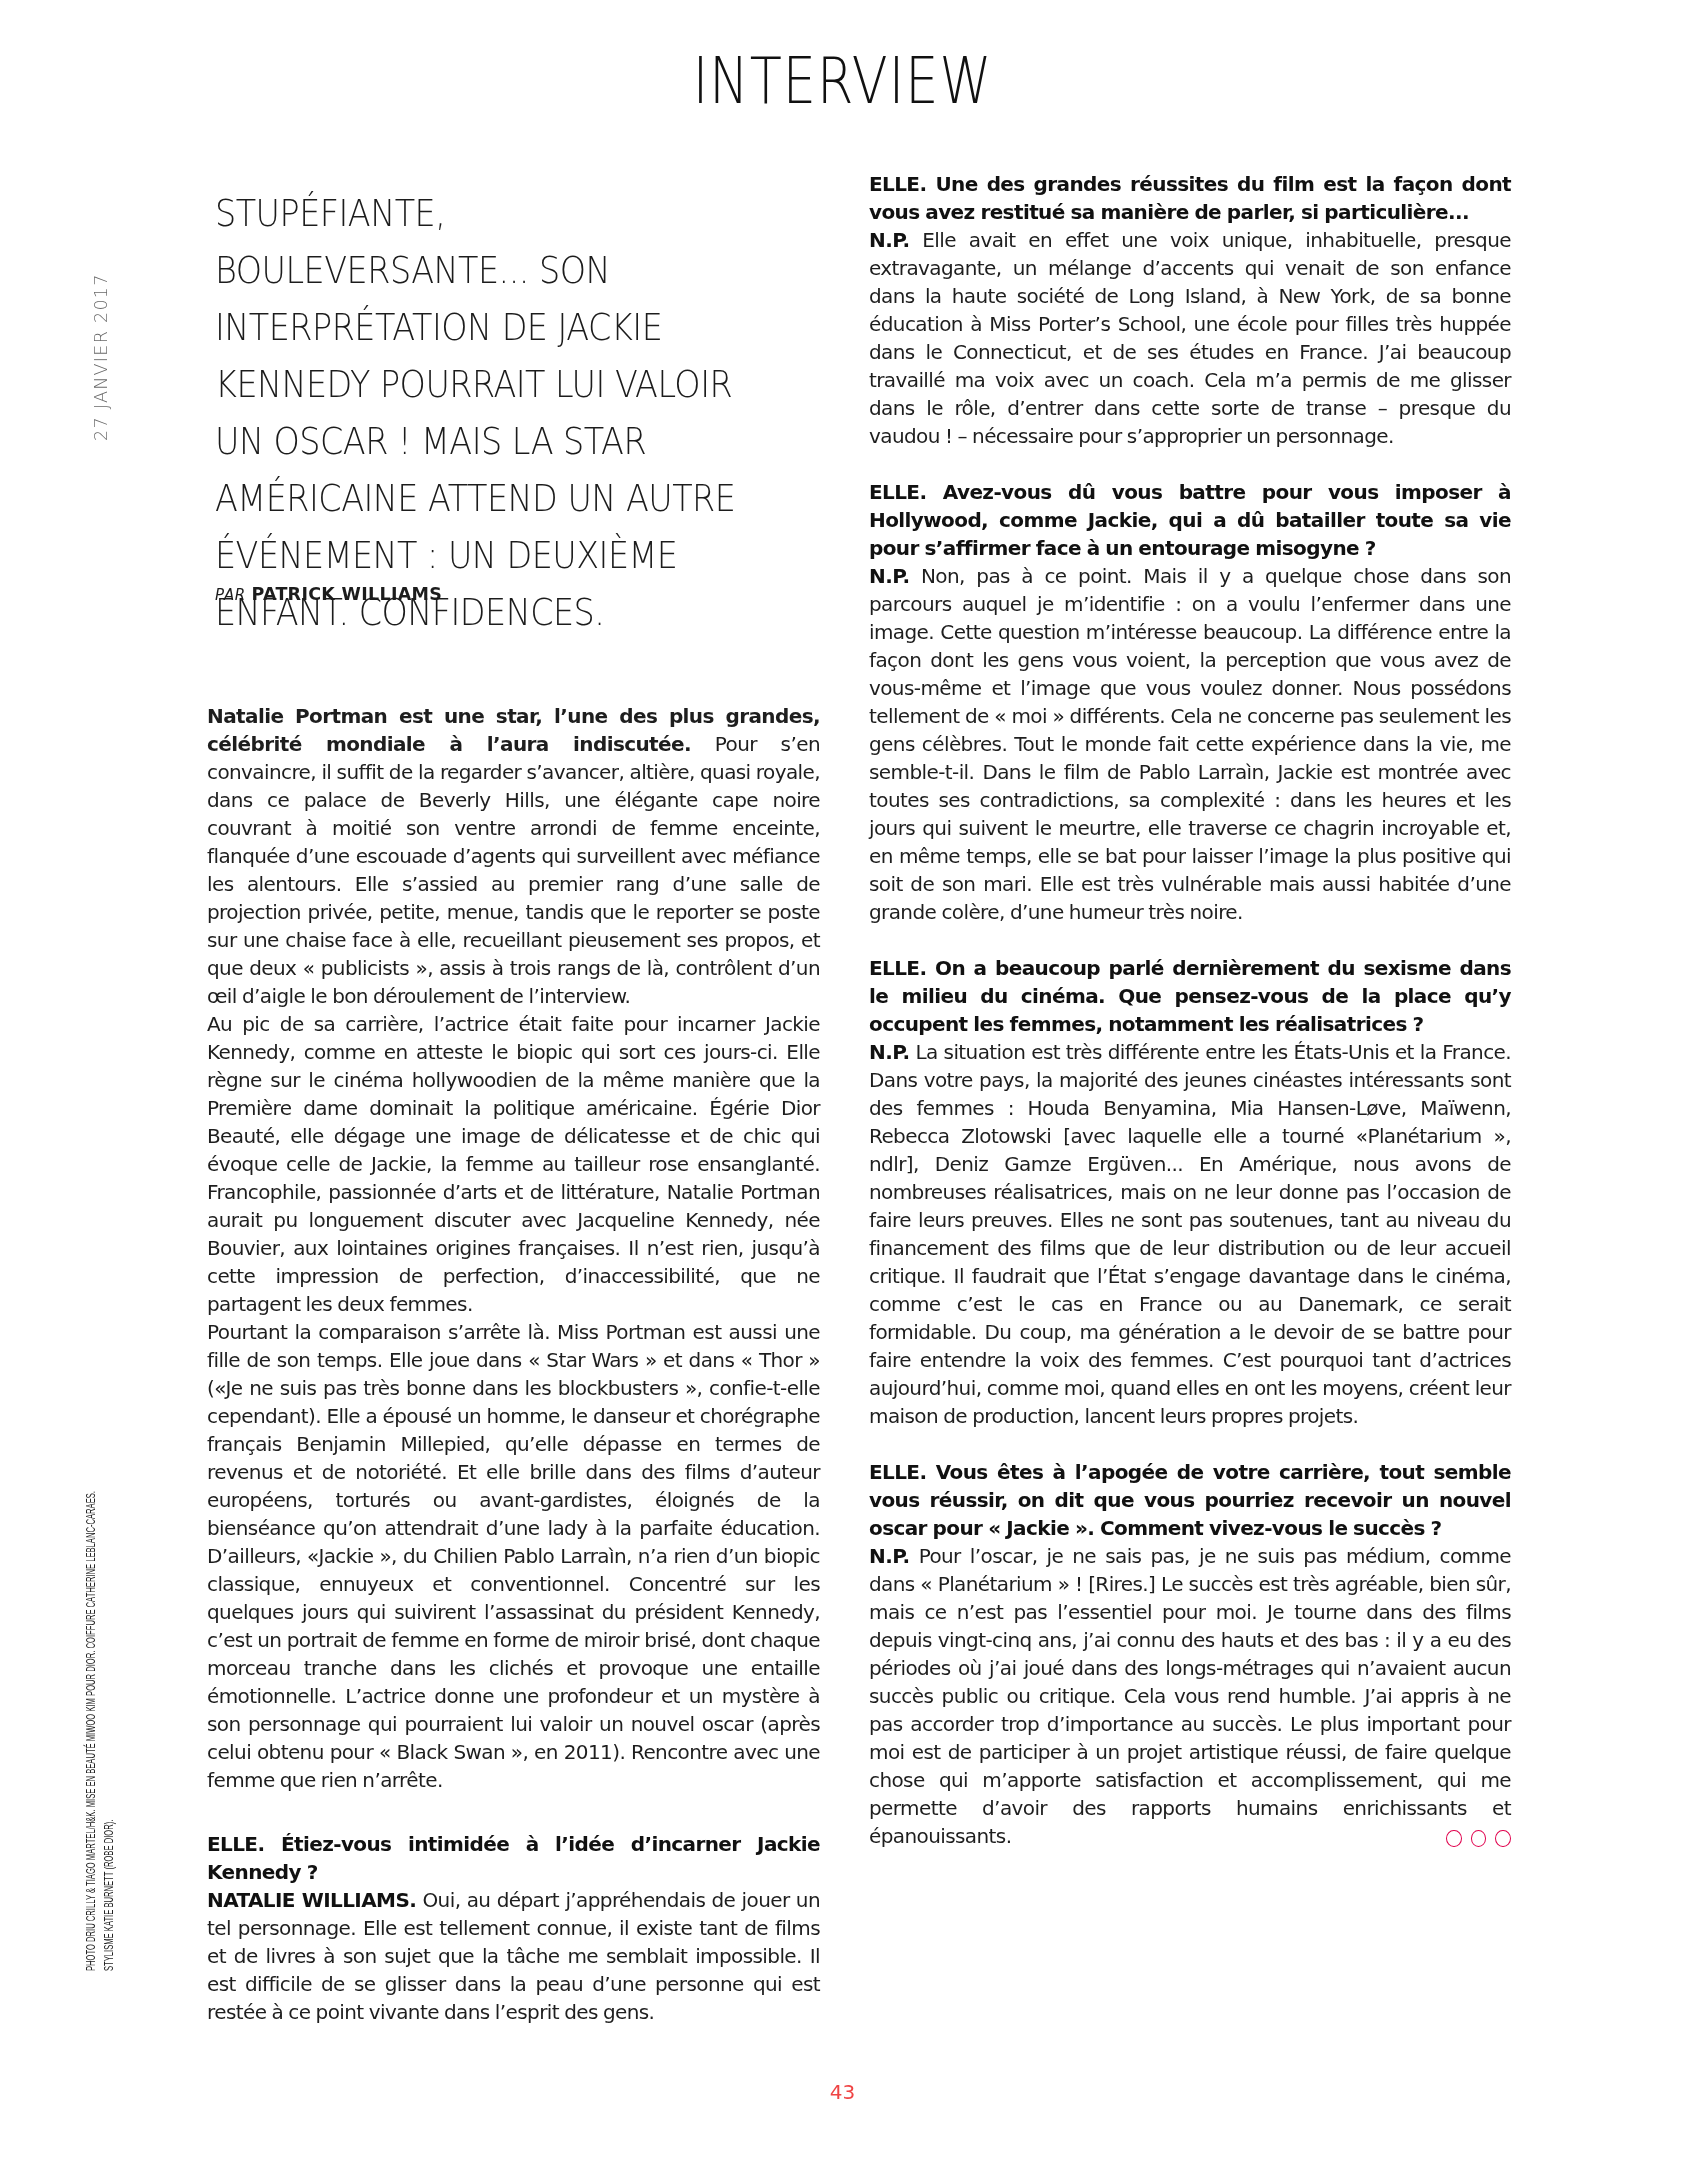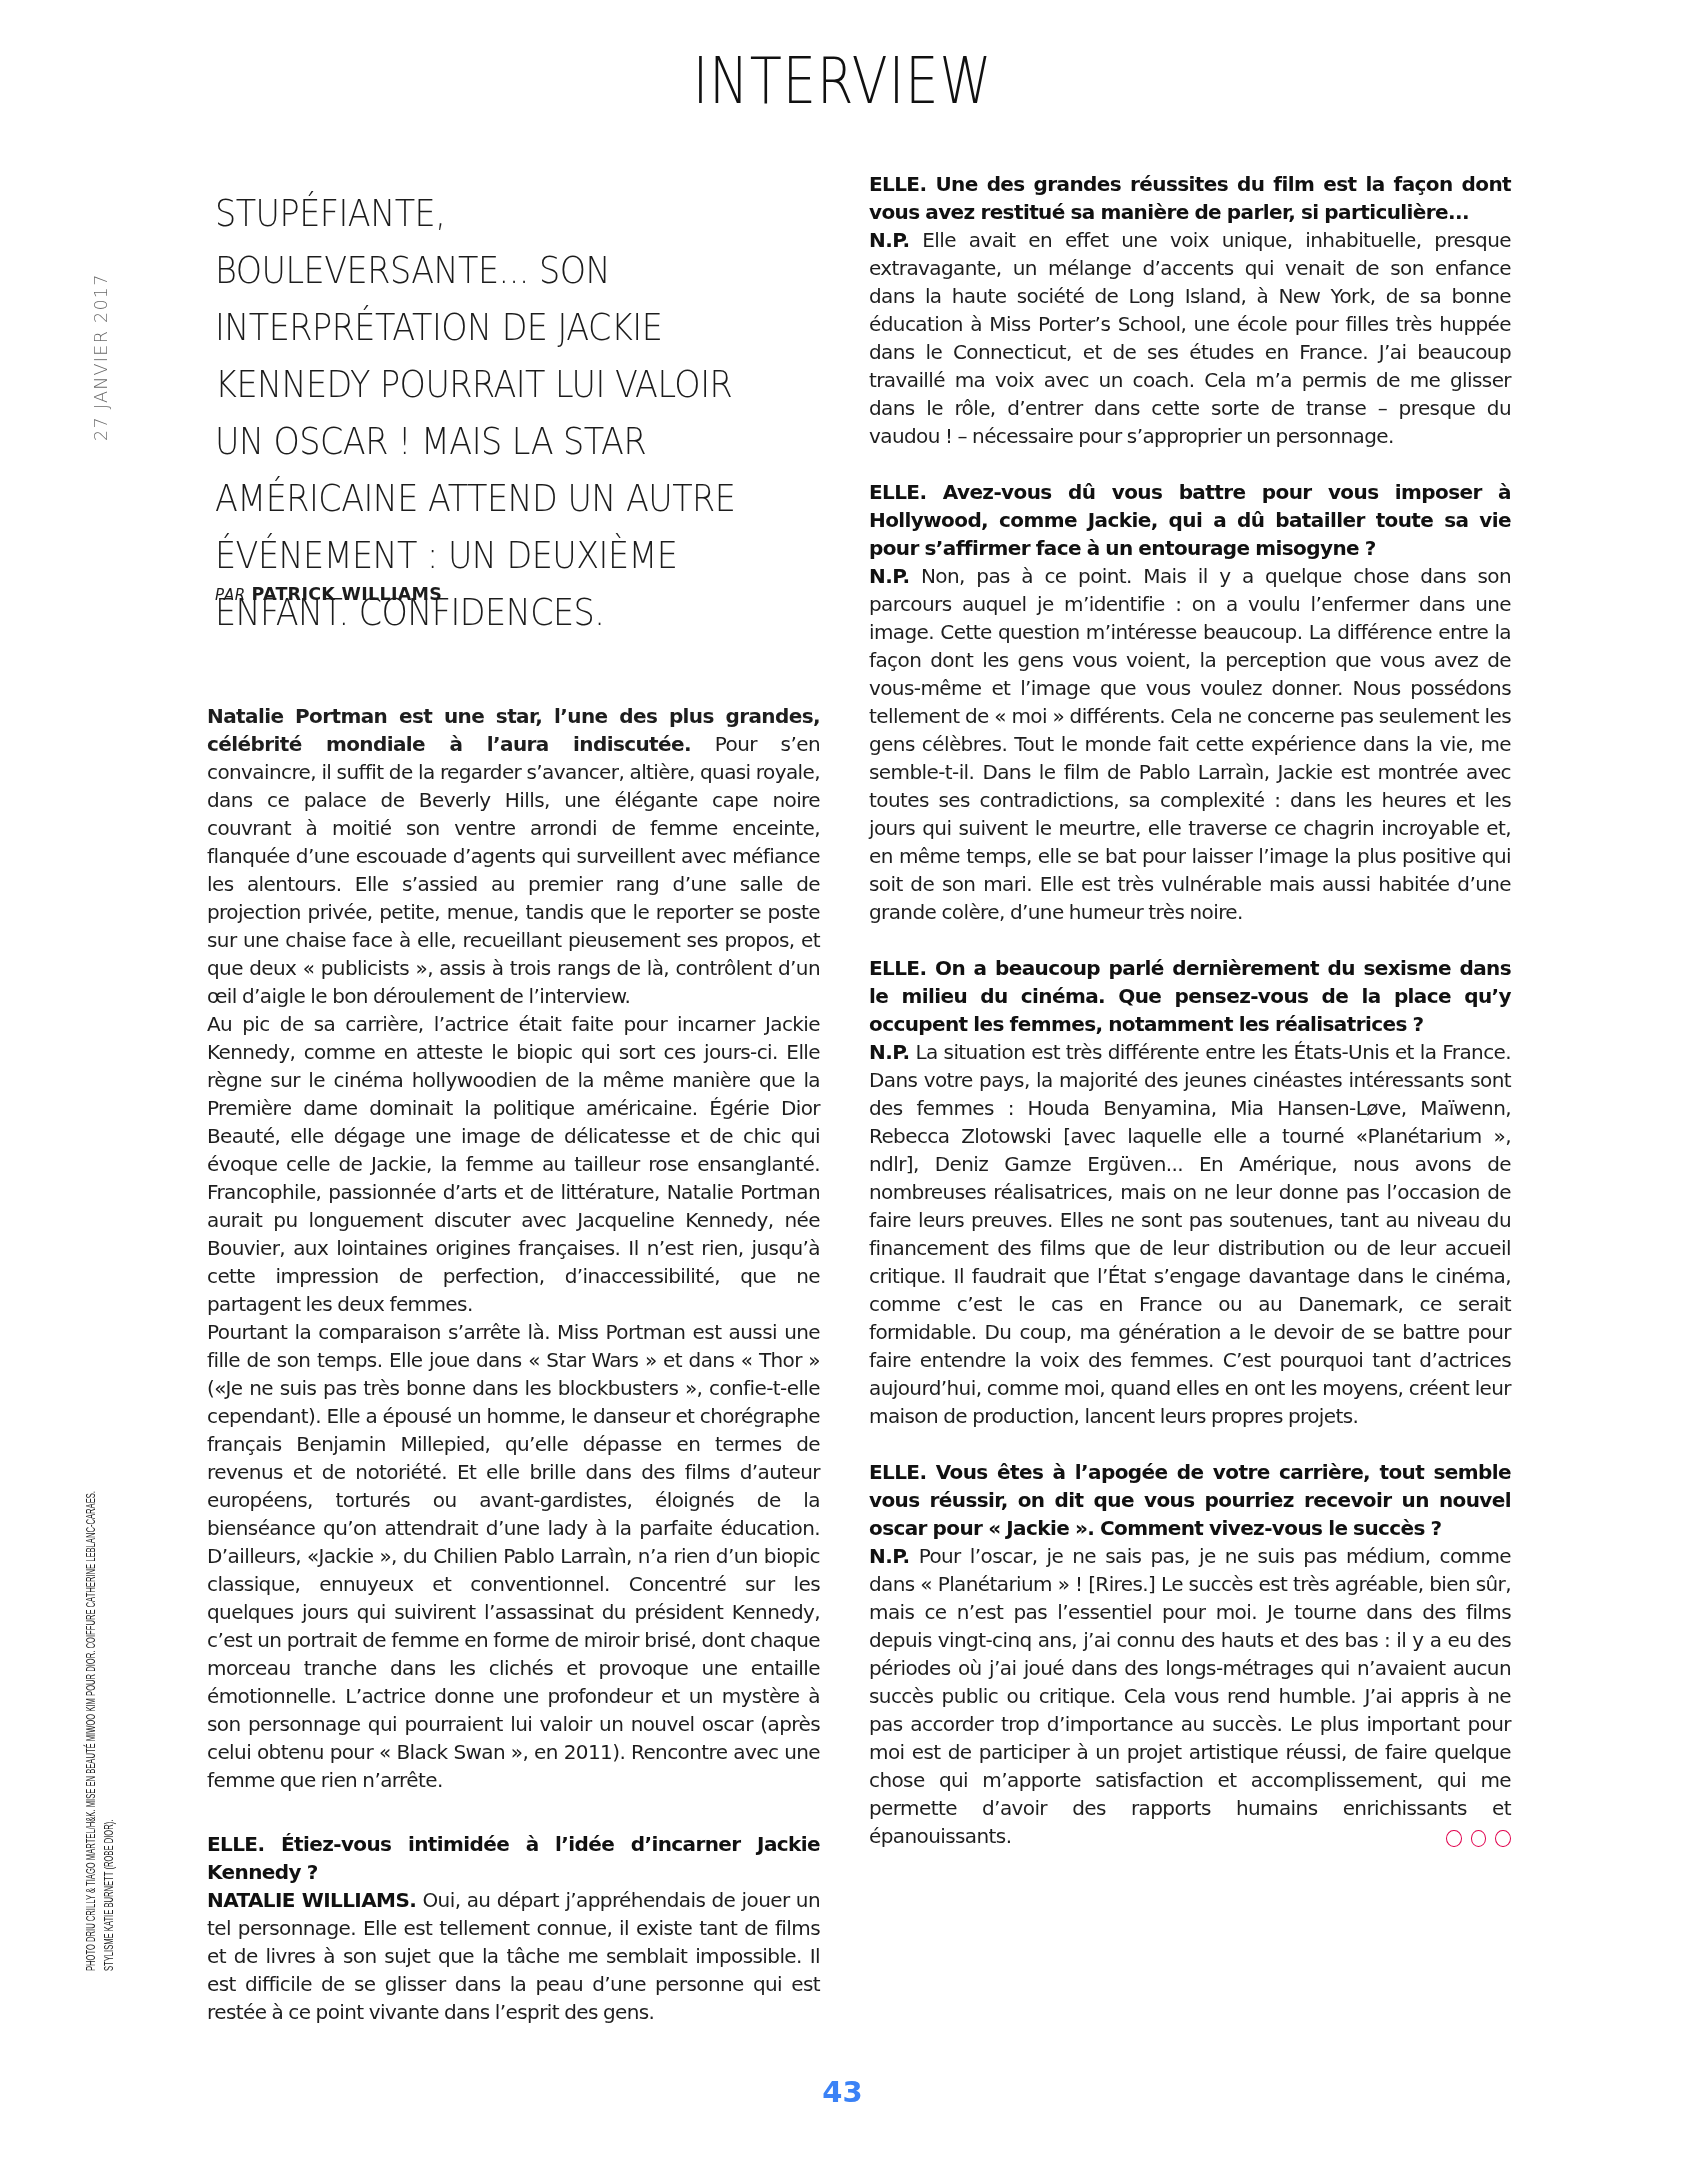--- a/index.html
+++ b/index.html
@@ -59,21 +59,21 @@
     .end-marks {
       display: inline-block; float: right; margin-top: 3.9px; margin-right: 0px;
     }
     .end-marks span {
       display: inline-block; width: 15.6px; height: 17px; border: 1.9px solid #e0004d;
       border-radius: 50%; margin-left: 9px; box-sizing: border-box;
     }
     .folio {
       position: absolute; left: 0; width: 1685px; top: 2078px; text-align: center;
     }
-    .folio .num { font-size: 29px; font-weight: 700; color: #3b82f6; line-height: 28.5px; }
+    .folio .num { font-size: 20px; font-weight: 400; color: #ef4444; line-height: 28.5px; }
     .folio .brand { margin-top: 5.2px; font-size: 19.5px; line-height: 19.5px; color: #111; letter-spacing: 2.6px; }
     .folio .brand .elle { font-family: "DejaVu Serif", serif; font-weight: bold; letter-spacing: 3.9px; transform: scaleX(0.7); display: inline-block; }
     .folio .brand .fr { font-family: "DejaVu Sans", sans-serif; font-weight: 300; font-size: 17px; letter-spacing: 1.3px; }
   </style>
 </head>
 <body>
 
 <div class="section-title">INTERVIEW</div>
 
 <div class="date-vertical">

